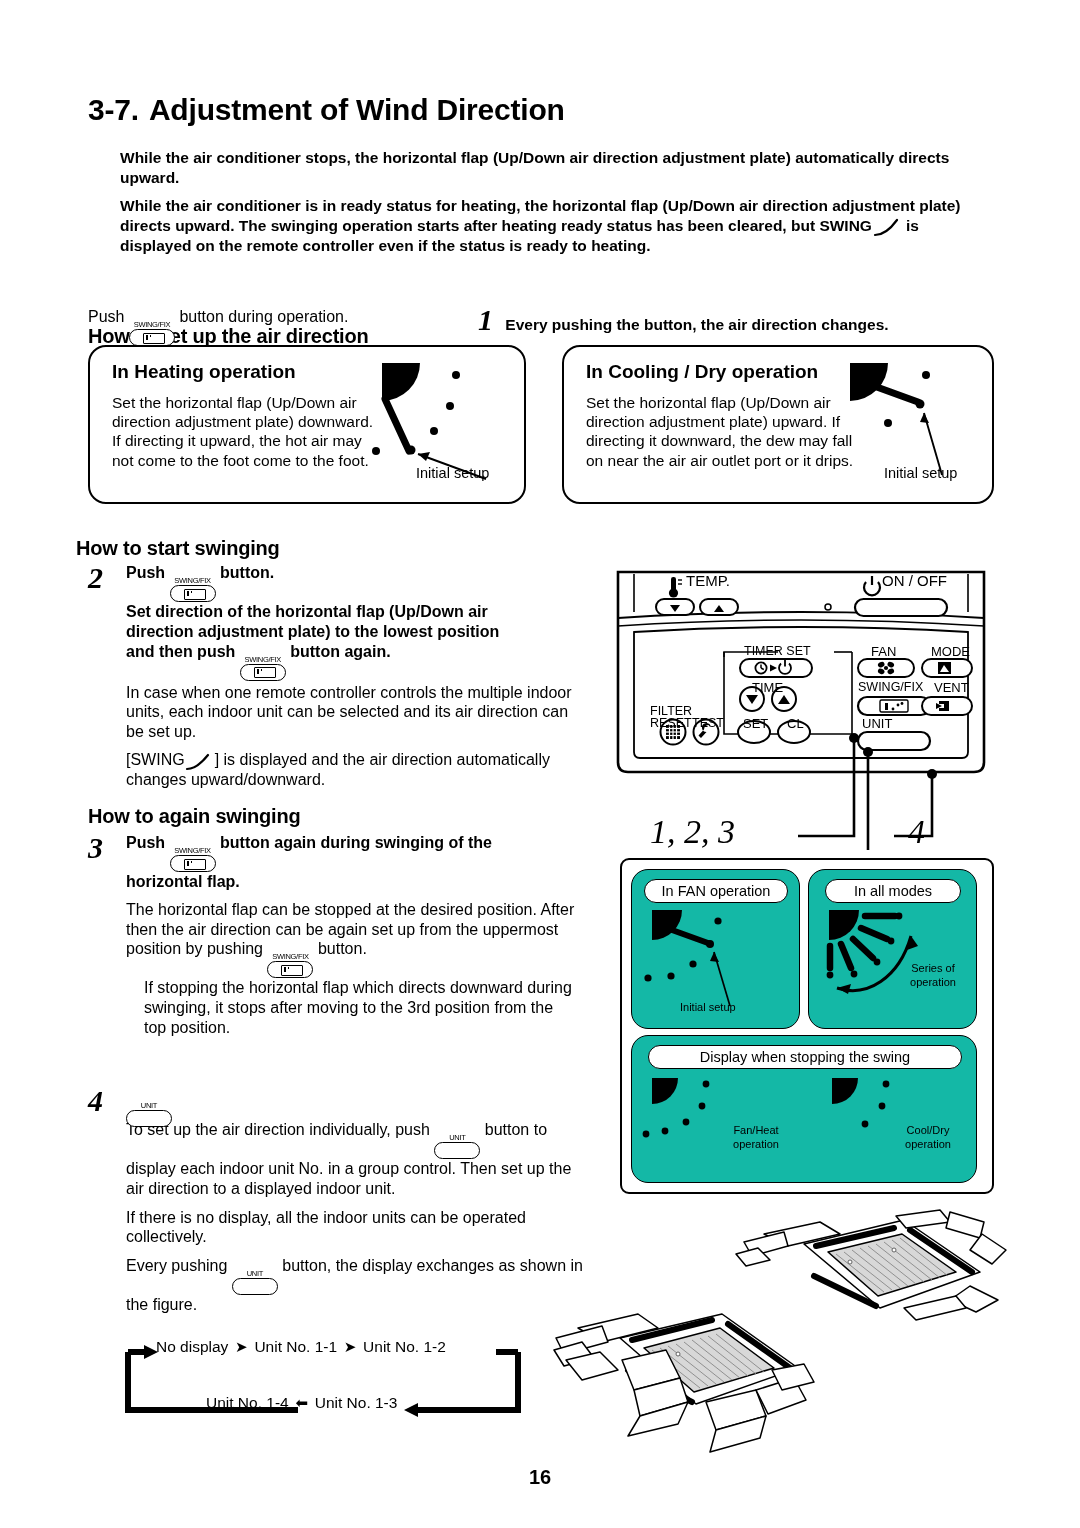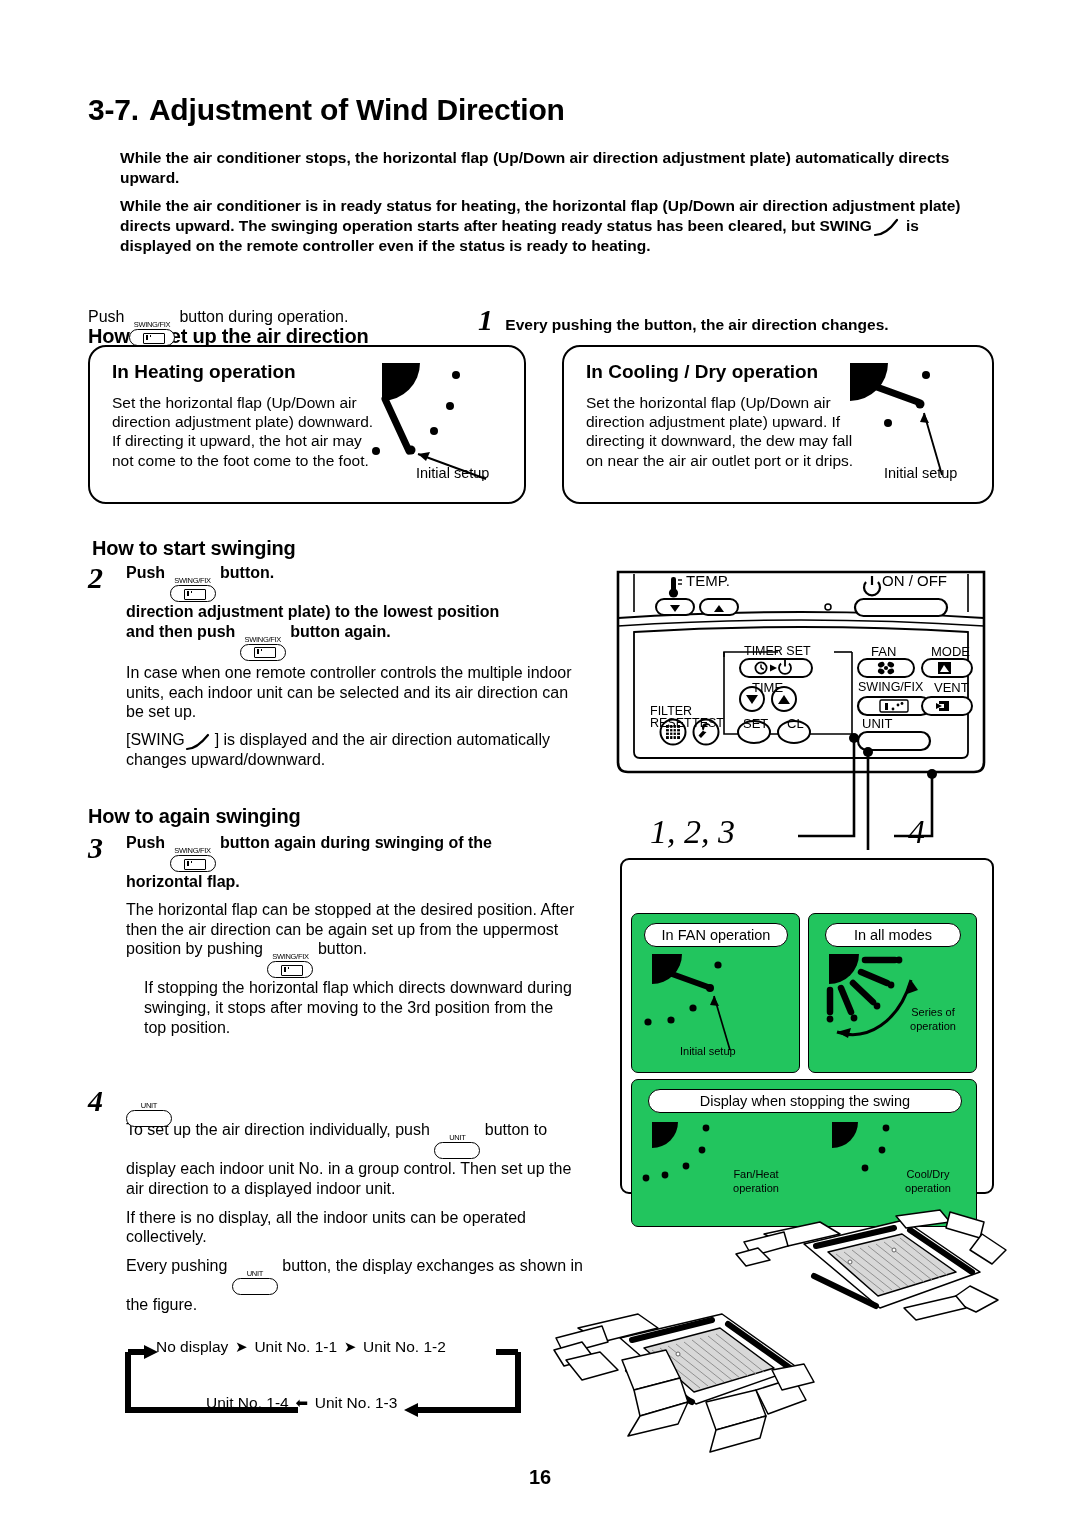--- a/index.html
+++ b/index.html
@@ -23,21 +23,21 @@
     left:120px; width:860px;
     font-size:15.5px; font-weight:bold; line-height:1.30;
   }
   #intro-1 { top:148px; }
   #intro-2 { top:196px; }
 
   .sec-head {
     font-size:20px; font-weight:bold; letter-spacing:-0.2px;
   }
   #sec-setup { left:88px; top:281px;margin-top:44px; }
-  #sec-start { left:92px; top:537px; }
+  #sec-start { left:76px; top:537px; }
   #sec-stop  { left:88px; top:805px; }
 
   
   #push-line {
     left:88px; top:308px; font-size:16px; line-height:1.1;
     white-space:nowrap;
   }
   #step1-line {
     left:478px; top:305px; width:520px;
     font-size:15.5px; font-weight:bold; white-space:nowrap;
@@ -125,21 +125,21 @@
 
   
   #lbl123 { left:650px; top:813px; font-size:34px; font-style:italic;
             font-family:"Liberation Serif", serif; font-weight:normal; }
   #lbl4   { left:908px; top:813px; font-size:34px; font-style:italic;
             font-family:"Liberation Serif", serif; font-weight:normal; }
 
   
   #fig-outer { left:620px; top:858px; width:370px; height:332px;
                border:2.2px solid #000; border-radius:9px; background:#fff; }
-  .subbox { position:absolute; border:1.8px solid #000; border-radius:7px; background:#22c55e;margin-top:44px; }
+  .subbox { position:absolute; border:1.8px solid #000; border-radius:17px; background:#14b8a6; }
   #sub-fan  { left:9px;  top:9px;  width:167px; height:158px; }
   #sub-all  { left:186px;top:9px;  width:167px; height:158px; }
   #sub-stop { left:9px;  top:175px;width:344px; height:146px; }
 
   .cap-pill {
     position:absolute; border:1.6px solid #000; border-radius:999px;
     background:#fff; text-align:center; font-size:14.5px;
     line-height:22px; height:22px;
   }
   .figlabel { position:absolute; font-size:11px; line-height:1.12; text-align:center; }
@@ -233,20 +233,21 @@
 <div class="abs stepblock" id="step2">
   <span class="step-n">2</span>
   <div class="step-ind bold">
     <span>Push</span>
     <span class="btn-ico sf">
       <span class="cap">SWING/FIX</span>
       <span class="pill"></span>
     </span>
     <span>button.</span>
   </div>
+  <div class="step-ind bold">Set direction of the horizontal flap (Up/Down air</div>
   <div class="step-ind bold">direction adjustment plate) to the lowest position</div>
   <div class="step-ind bold">
     <span>and then push</span>
     <span class="btn-ico sf">
       <span class="cap">SWING/FIX</span>
       <span class="pill"></span>
     </span>
     <span>button again.</span>
   </div>
 

